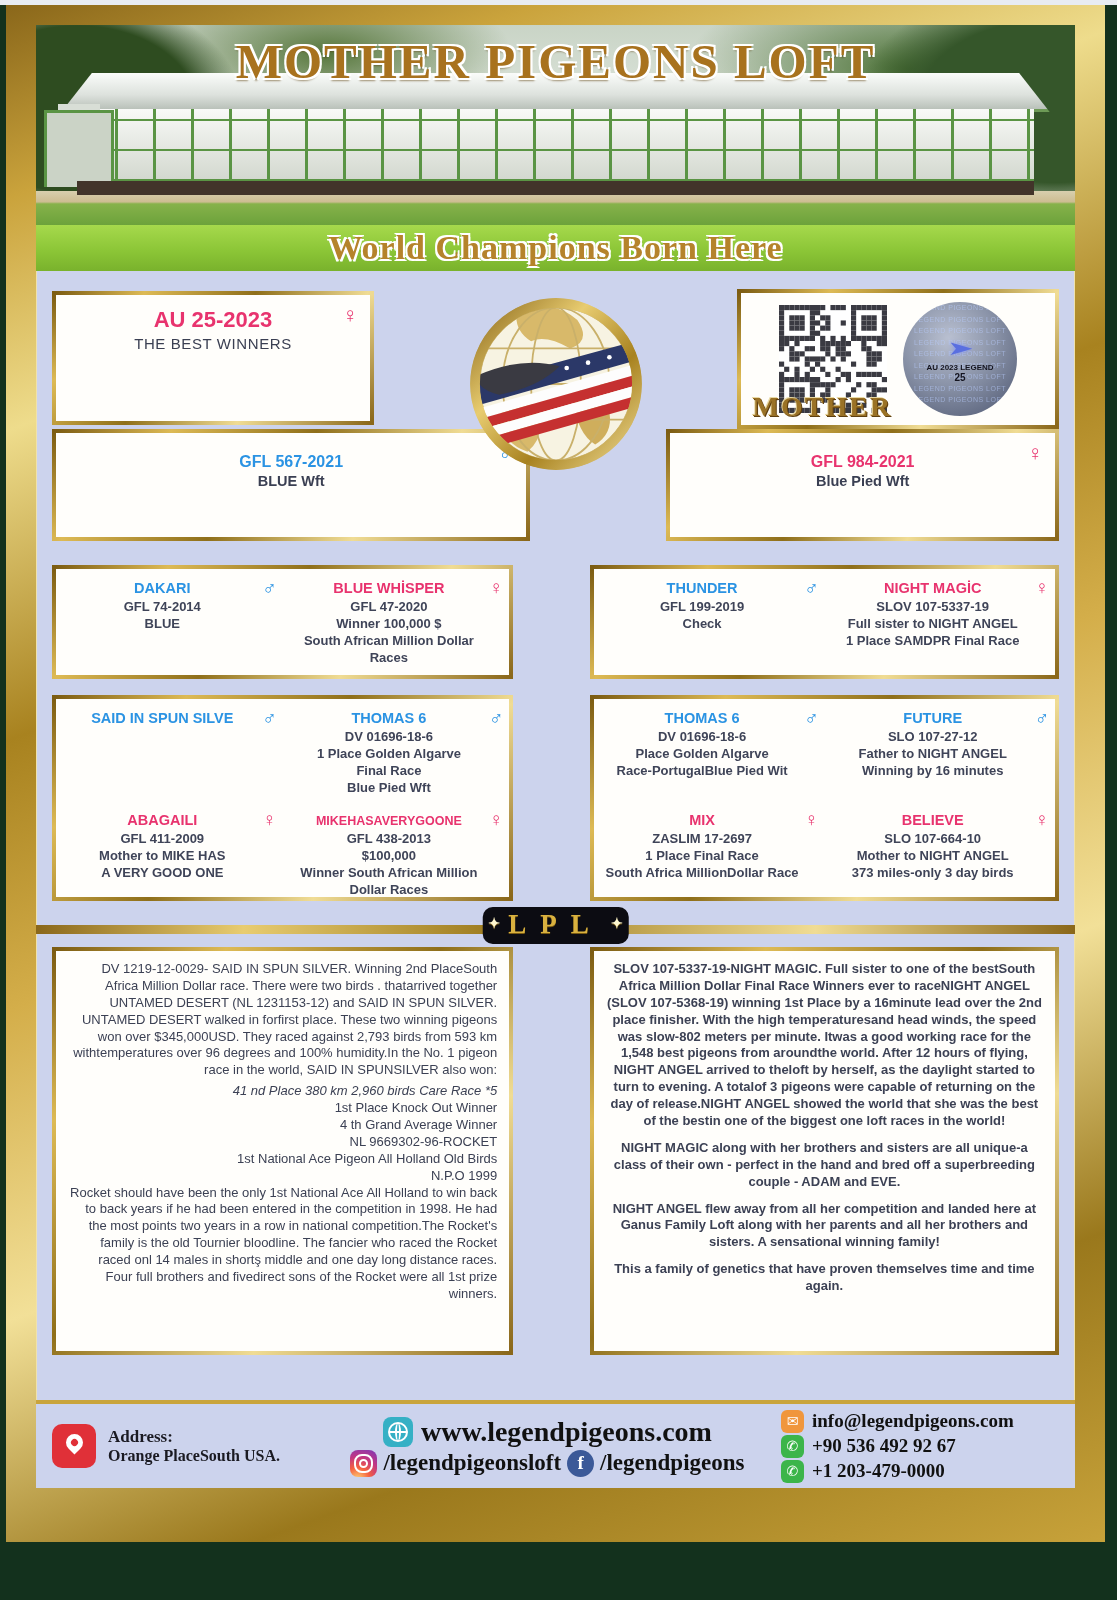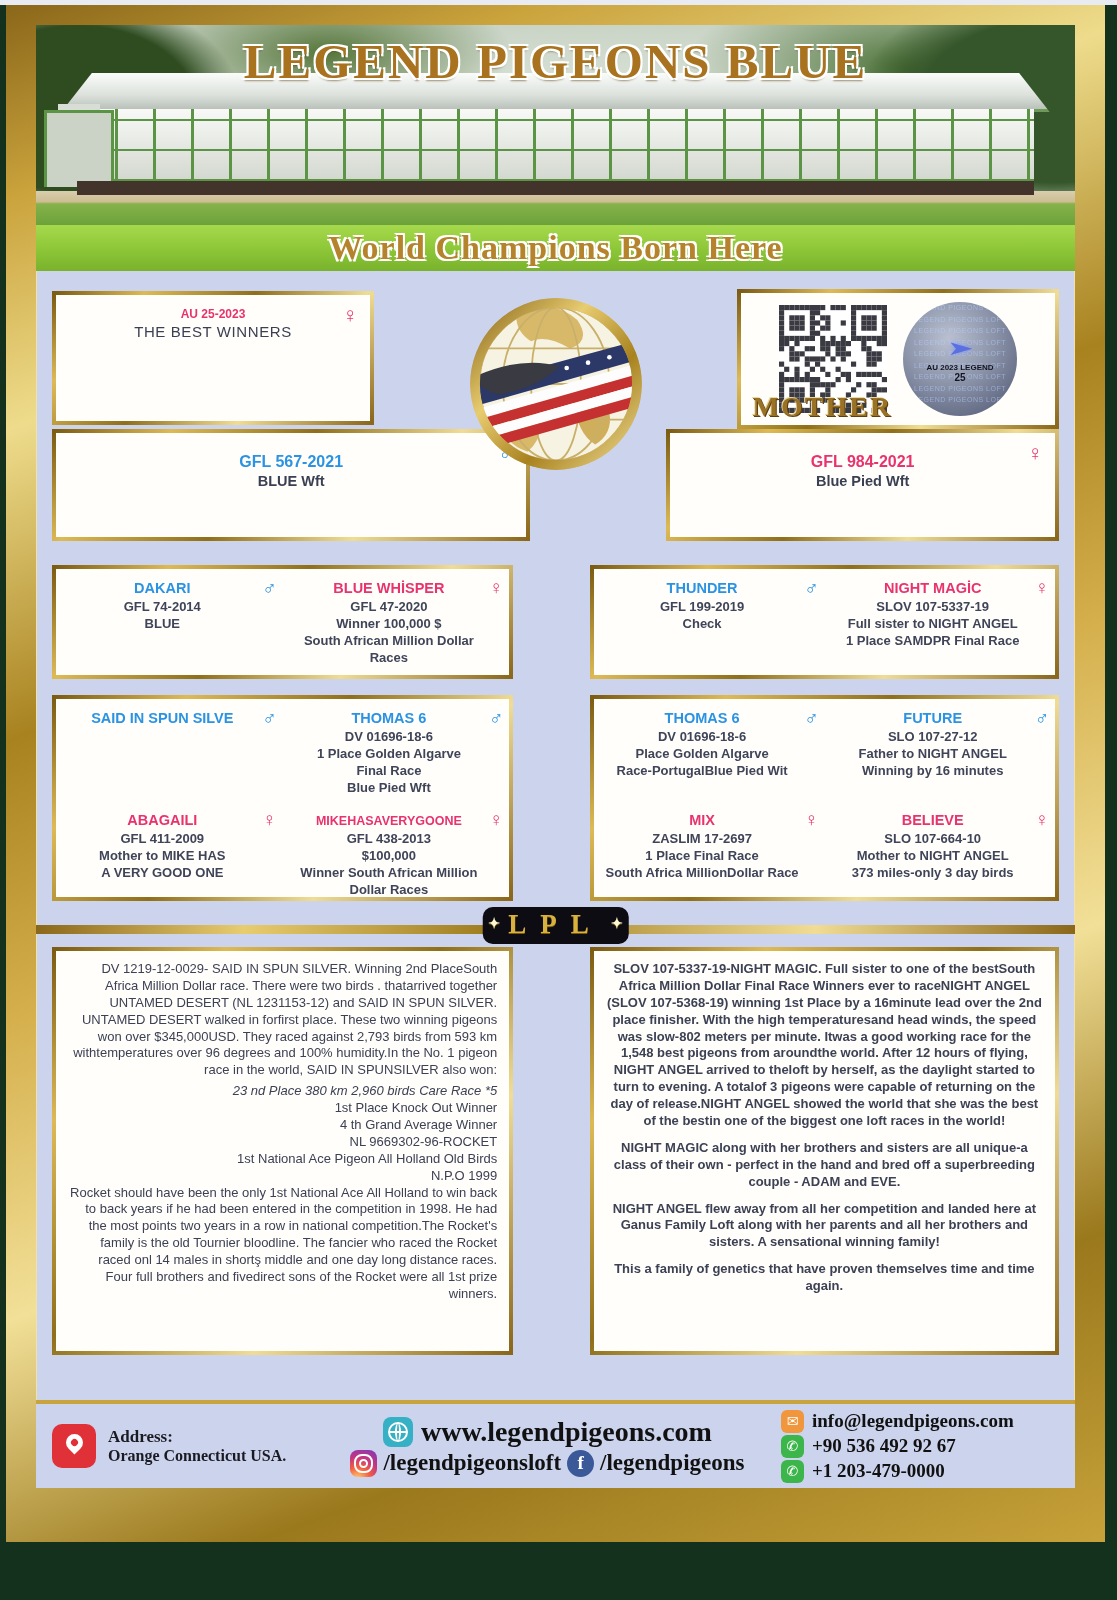--- a/index.html
+++ b/index.html
@@ -52,21 +52,21 @@
           color:#b5832b;
           text-shadow:-2px -2px 0 #fff,2px -2px 0 #fff,-2px 2px 0 #fff,2px 2px 0 #fff;}
 
   
   .body{flex:1;padding:12px 16px 0;display:flex;flex-direction:column;}
   .gold-border{border:4px solid;border-image:linear-gradient(135deg,#7c5c12 0%,#ddba55 20%,#8f6f1a 45%,#f0dc94 70%,#8a671a 100%) 1;
                background:#fffefb;box-sizing:border-box;}
 
   .row1{display:flex;justify-content:space-between;height:150px;flex:none;margin-top:2px;}
   .id-box{width:322px;height:134px;margin-top:6px;position:relative;text-align:center;padding-top:12px;}
-  .id-ring{color:#e8336e;font-weight:bold;font-size:12px;}
+  .id-ring{color:#e8336e;font-weight:bold;font-size:22px;}
   .id-name{color:#3a3f52;font-size:15px;letter-spacing:.6px;margin-top:2px;}
   .sexmark{position:absolute;right:12px;top:8px;font-size:21px;font-weight:bold;}
   .male{color:#2b93e3;} .female{color:#e8336e;}
 
   .globe-wrap{width:178px;height:178px;margin-top:10px;z-index:2;flex:none;}
 
   .qr-box{width:322px;height:140px;margin-top:4px;display:flex;align-items:center;justify-content:center;gap:16px;}
   .qr{width:108px;height:108px;background:#fff;}
   .holo{position:relative;width:114px;height:114px;border-radius:50%;overflow:hidden;flex:none;
         background:radial-gradient(circle at 40% 32%,#b9c0d1 0%,#8a93a8 45%,#646d85 78%,#565f75 100%);}
@@ -162,21 +162,21 @@
     <div class="inner">
 
       <div class="photo">
         <div class="grass"></div>
         <div class="building">
           <div class="roof"></div>
           <div class="wall"></div>
           <div class="porch"></div>
           <div class="base"></div>
         </div>
-        <div class="loft-title">LEGEND PIGEONS BLUE</div>
+        <div class="loft-title">MOTHER PIGEONS LOFT</div>
       </div>
 
       <div class="banner">
         <span class="banner-text">World Champions Born Here</span>
       </div>
 
       <div class="body">
 
         <div class="row1">
           <div class="id-box gold-border">
@@ -597,21 +597,21 @@
           </div>
         </div>
 
         <div class="lpl-band">
           <div class="lpl">LPL</div>
         </div>
 
         <div class="stories">
           <div class="story story-l gold-border">
             <p>DV 1219-12-0029- SAID IN SPUN SILVER. Winning 2nd PlaceSouth Africa Million Dollar race. There were two birds . thatarrived together UNTAMED DESERT (NL 1231153-12) and SAID IN SPUN SILVER. UNTAMED DESERT walked in forfirst place. These two winning pigeons won over $345,000USD. They raced against 2,793 birds from 593 km withtemperatures over 96 degrees and 100% humidity.In the No. 1 pigeon race in the world, SAID IN SPUNSILVER also won:</p>
-            <div class="honors-it">23 nd Place 380 km 2,960 birds Care Race *5</div>
+            <div class="honors-it">41 nd Place 380 km 2,960 birds Care Race *5</div>
             <div class="honors">1st Place Knock Out Winner
 4 th Grand Average Winner
 NL 9669302-96-ROCKET
 1st National Ace Pigeon All Holland Old Birds
 N.P.O 1999</div>
             <p>Rocket should have been the only 1st National Ace All Holland to win back to back years if he had been entered in the competition in 1998. He had the most points two years in a row in national competition.The Rocket's family is the old Tournier bloodline. The fancier who raced the Rocket raced onl 14 males in shortş middle and one day long distance races. Four full brothers and fivedirect sons of the Rocket were all 1st prize winners.</p>
           </div>
           <div class="story story-r gold-border">
             <p>SLOV 107-5337-19-NIGHT MAGIC. Full sister to one of the bestSouth Africa Million Dollar Final Race Winners ever to raceNIGHT ANGEL (SLOV 107-5368-19) winning 1st Place by a 16minute lead over the 2nd place finisher. With the high temperaturesand head winds, the speed was slow-802 meters per minute. Itwas a good working race for the 1,548 best pigeons from aroundthe world. After 12 hours of flying, NIGHT ANGEL arrived to theloft by herself, as the daylight started to turn to evening. A totalof 3 pigeons were capable of returning on the day of release.NIGHT ANGEL showed the world that she was the best of the bestin one of the biggest one loft races in the world!</p>
             <p>NIGHT MAGIC along with her brothers and sisters are all unique-a class of their own - perfect in the hand and bred off a superbreeding couple - ADAM and EVE.</p>
@@ -622,21 +622,21 @@
 
       </div>
 
       <div class="footer">
         <div class="f-address">
           <div class="pin-icon">
               <div class="pin-glyph"></div>
             </div>
           <div>
             <div class="addr-label">Address:</div>
-            <div class="addr-value">Orange Connecticut USA.</div>
+            <div class="addr-value">Orange PlaceSouth USA.</div>
           </div>
         </div>
         <div class="f-center">
           <div class="f-site">
             <span class="web-icon">
                 <span class="web-globe"></span>
               </span>
             <span class="site-text">www.legendpigeons.com</span>
           </div>
           <div class="f-social">

